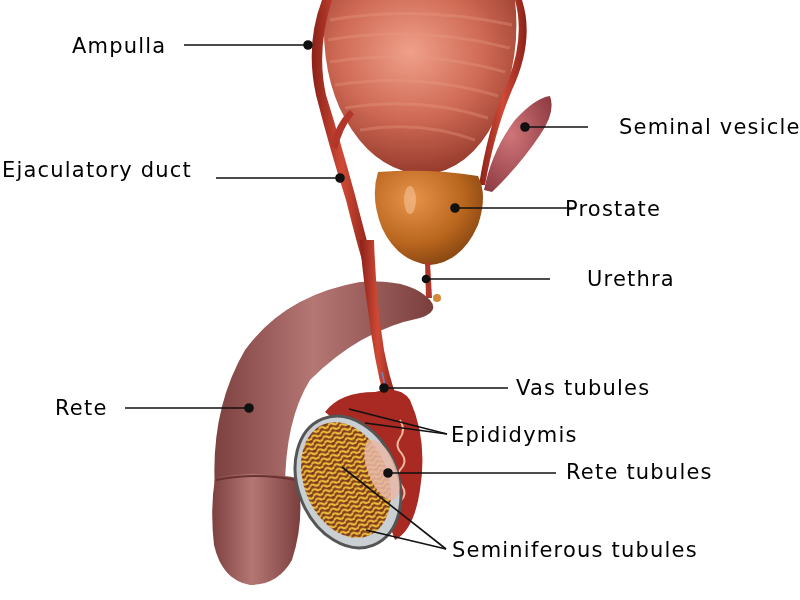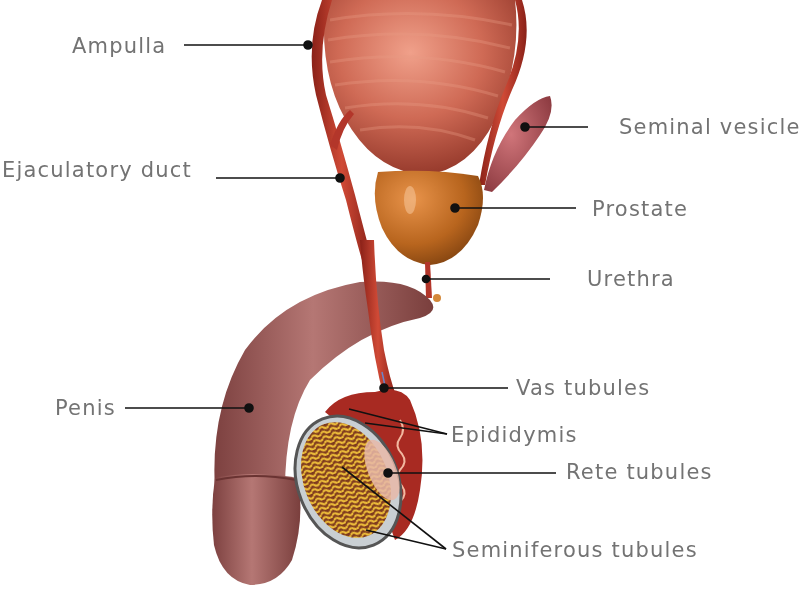--- a/index.html
+++ b/index.html
@@ -1,19 +1,19 @@
 <!DOCTYPE html>
 <html><head>
 <meta charset="utf-8">
 <style>
   html, body { margin:0; padding:0; background:#ffffff; }
   body { width:800px; height:600px; position:relative; overflow:hidden;
          font-family:"DejaVu Sans","Liberation Sans",sans-serif; }
   #art { position:absolute; left:0; top:0; width:800px; height:600px; }
-  .label { position:absolute; font-size:21px; color:#737373; letter-spacing:1.2px; white-space:nowrap; line-height:1; }
+  .label { position:absolute; font-size:21px; color:#000000; letter-spacing:1.2px; white-space:nowrap; line-height:1; }
 </style>
 </head>
 <body>
 
 <svg id="art" viewBox="0 0 800 600" xmlns="http://www.w3.org/2000/svg">
   <defs>
     <radialGradient id="gBladder" cx="0.45" cy="0.3" r="0.75">
       <stop offset="0" stop-color="#f0a08a"></stop>
       <stop offset="0.5" stop-color="#cf6a55"></stop>
       <stop offset="1" stop-color="#8e3326"></stop>
@@ -106,19 +106,19 @@
     <line x1="388" y1="473" x2="556" y2="473"></line>
       <circle cx="388" cy="473" r="4"></circle>
     <line x1="342" y1="467" x2="446" y2="549"></line>
       <line x1="366" y1="530" x2="446" y2="549"></line>
   </g>
 </svg>
 
 <div class="label" style="left:72px;top:36px">Ampulla</div>
 <div class="label" style="left:2px;top:160px">Ejaculatory duct</div>
 <div class="label" style="left:619px;top:117px">Seminal vesicle</div>
-<div class="label" style="left:592px;top:199px">Prostate</div>
+<div class="label" style="left:565px;top:199px">Prostate</div>
 <div class="label" style="left:587px;top:269px">Urethra</div>
-<div class="label" style="left:55px;top:398px">Penis</div>
+<div class="label" style="left:55px;top:398px">Rete</div>
 <div class="label" style="left:516px;top:378px">Vas tubules</div>
 <div class="label" style="left:451px;top:425px">Epididymis</div>
 <div class="label" style="left:566px;top:462px">Rete tubules</div>
 <div class="label" style="left:452px;top:540px">Seminiferous tubules</div>
 
 </body></html>

